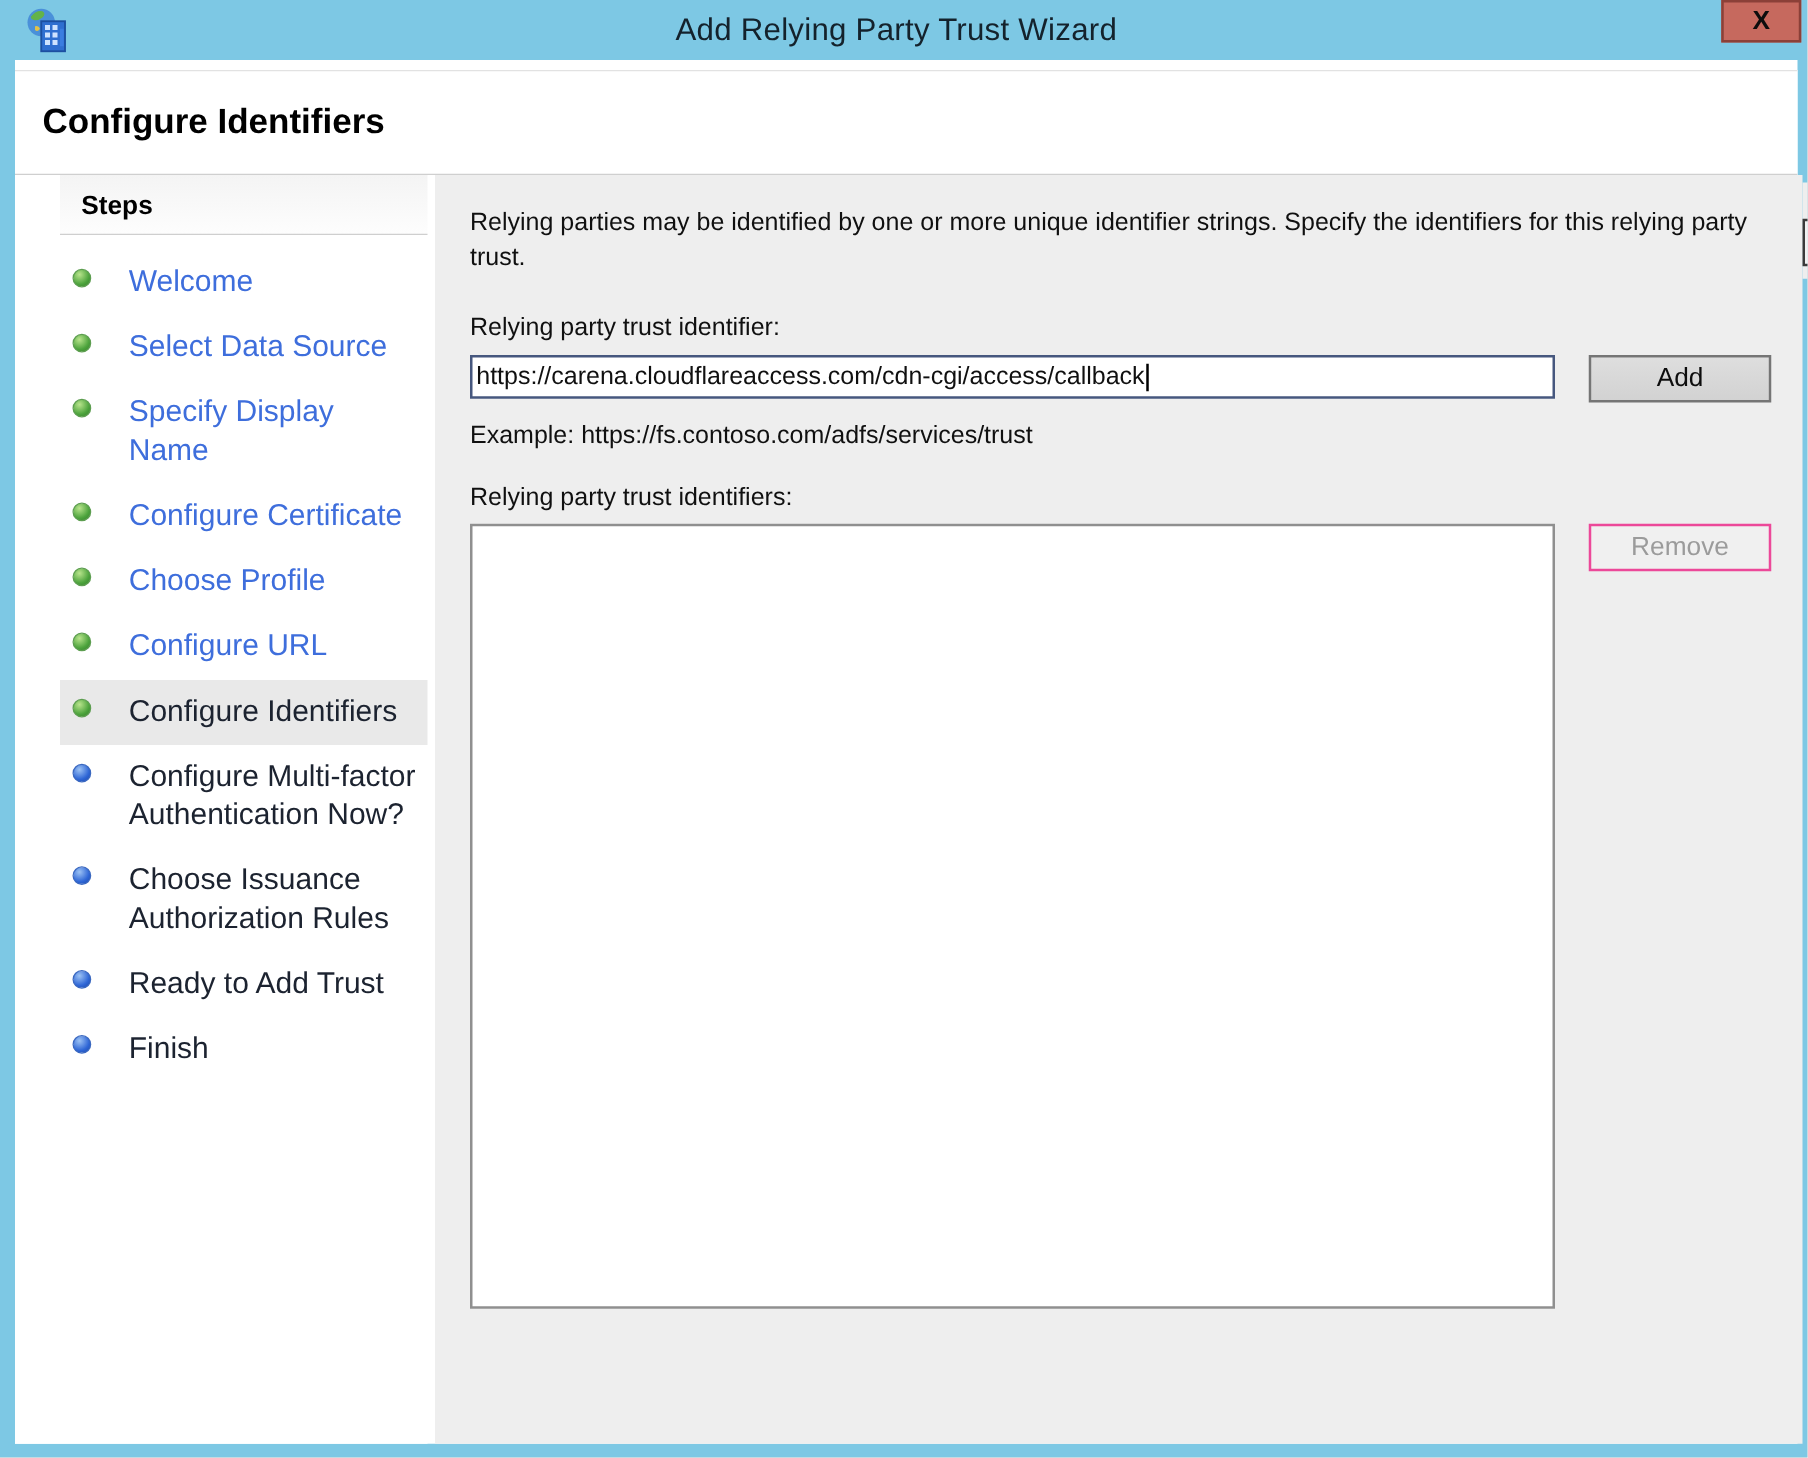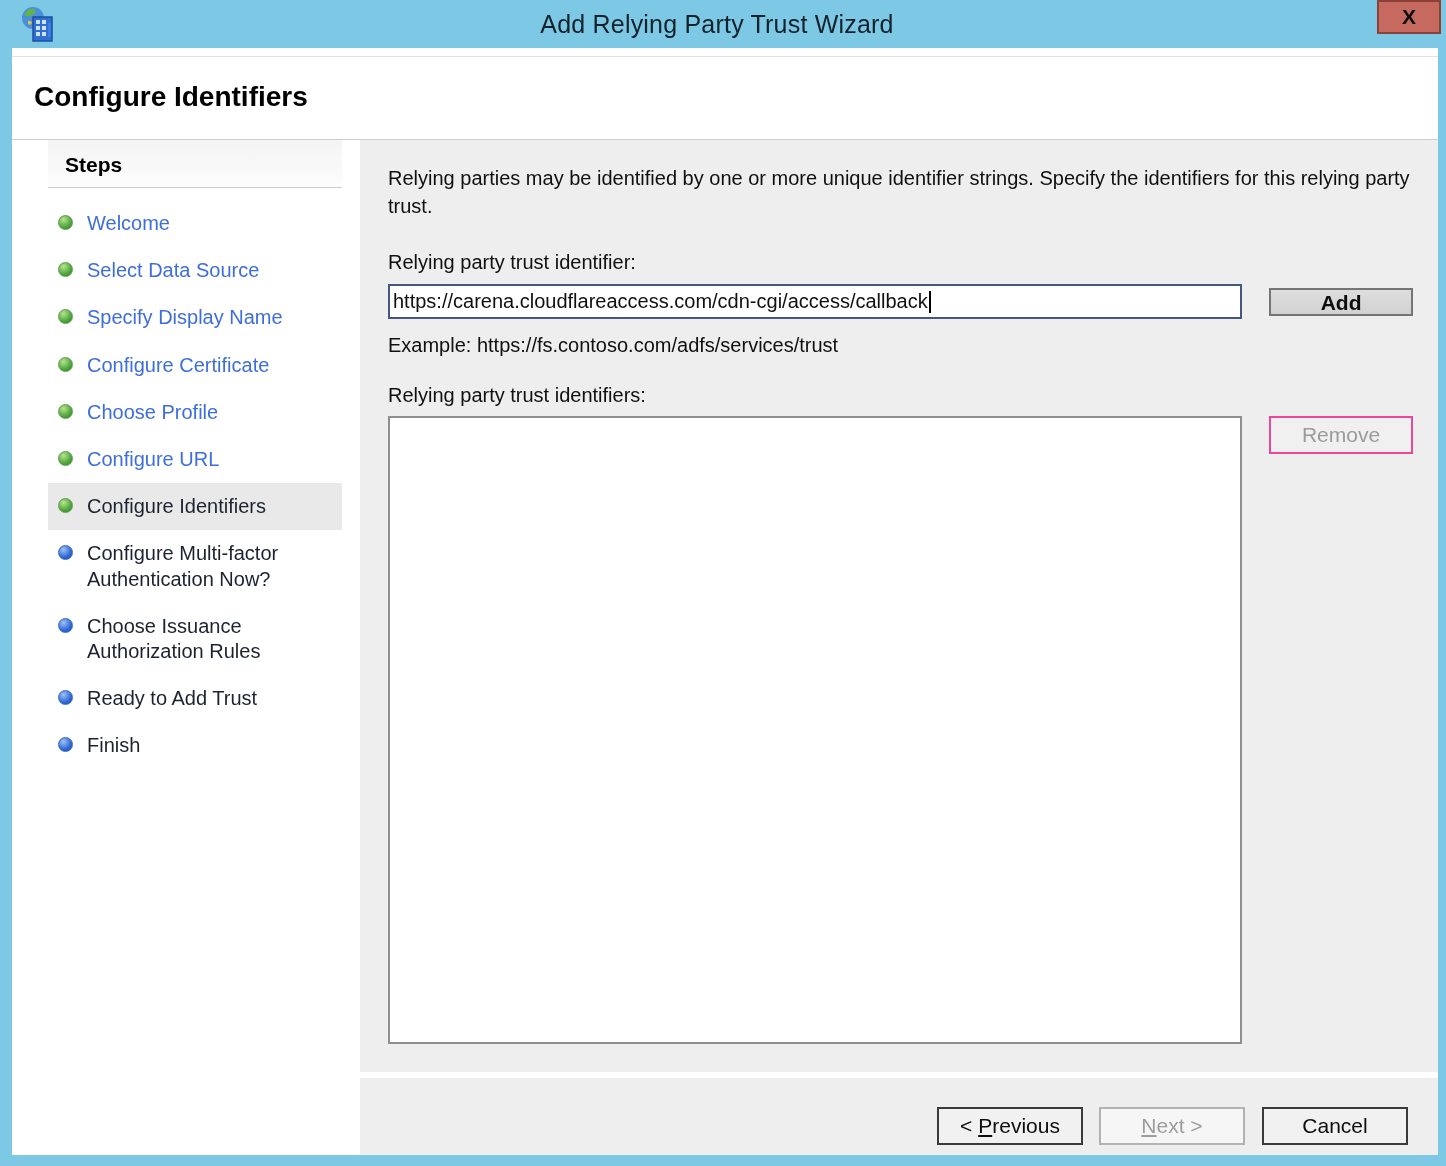--- a/index.html
+++ b/index.html
@@ -66,21 +66,21 @@
   .steps-heading {
     margin:0; padding:13px 0 10px 17px;
     font-size:21px; font-weight:bold; color:#000;
     background:linear-gradient(#f4f4f4,#fdfdfd);
     border-bottom:1px solid #cfcfcf;
   }
   ul.steps { list-style:none; margin:12px 0 0 0; padding:0; }
   li.step {
     display:flex; align-items:flex-start;
     padding:11px 8px 11px 10px;
-    font-size:20px; line-height:1.26;
+    font-size:24px; line-height:1.26;gap:16px;
   }
   li.step .dot {
     flex:none; width:15px; height:15px; border-radius:50%;
     margin:4px 14px 0 0;
   }
   li.step.done .dot {
     background:radial-gradient(circle at 35% 28%, #b8e48c, var(--dot_done,#4CA33C) 62%, #377d2a);
     border:1px solid #5d9e50;
   }
   li.step.current .dot {
@@ -89,44 +89,44 @@
   }
   li.step.upcoming .dot {
     background:radial-gradient(circle at 35% 28%, #9cc2f4, var(--dot_upcoming,#2E66D6) 62%, #1c47a6);
     border:1px solid #3a68c0;
   }
   li.step .label { width:252px; }
   li.step.done .label { color:var(--link_blue,#3E6EDC); cursor:pointer; }
   li.step.current { background:#e9e9e9; }
   li.step.current .label, li.step.upcoming .label { color:#1c2330; }
   
-  .right-col { flex:1; min-width:0; margin-left:18px; display:flex; flex-direction:column; }
+  .right-col { flex:1; min-width:0; margin-left:6px; display:flex; flex-direction:row; }
   .content {
     flex:1; min-height:0;
     background:#eeeeee;
     padding:25px 25px 0 28px;
   }
   .intro { font-size:20px; line-height:1.38; width:1025px; margin:0; }
   .field-label { margin-top:31px; font-size:20px; }
-  .input-row { display:flex; align-items:center; margin-top:10px; }
+  .input-row { display:flex; align-items:flex-start; margin-top:10px; }
   .textbox {
     width:868px; height:35px;
     background:#fff;
     border:2px solid var(--input_border,#46577E);
     display:flex; align-items:center;
     padding:0 3px; font-size:20px;
     white-space:nowrap; overflow:hidden;
   }
   .caret { flex:none; width:2px; height:22px; background:#000; margin-left:1px; }
   .btn { font-family:"Liberation Sans", sans-serif; }
   .btn-add {
-    margin-left:27px; width:146px; height:28px;
+    margin-left:27px; width:146px; height:38px;
     background:linear-gradient(#dedede,#d2d2d2);
     border:2px solid #757575;
-    font-size:21px; color:#0d0d0d;font-weight:bold;
+    font-size:21px; color:#0d0d0d;
   }
   .example { margin-top:15px; font-size:20px; }
   .list-label { margin-top:27px; font-size:20px; }
   .list-row { display:flex; align-items:flex-start; margin-top:9px; }
   .listbox {
     width:868px; height:628px;
     background:#fff;
     border:2px solid #8f8f8f;
     margin:0; padding:2px; list-style:none;
     font-size:20px; overflow:hidden;

